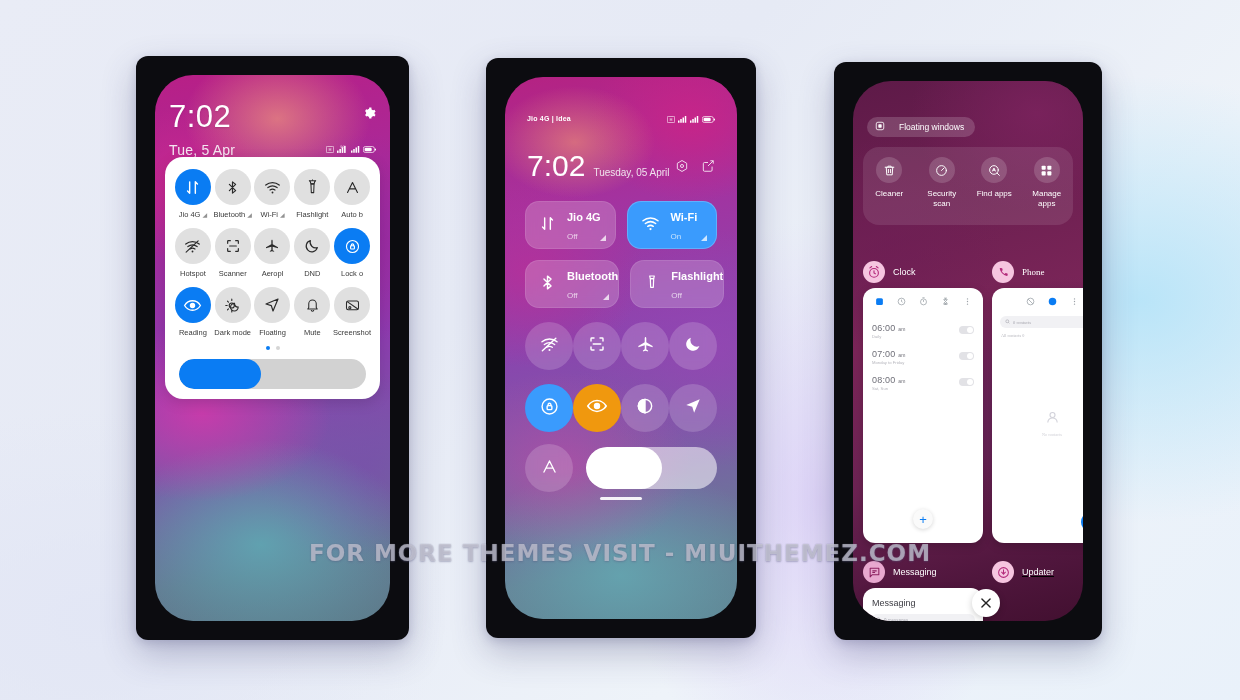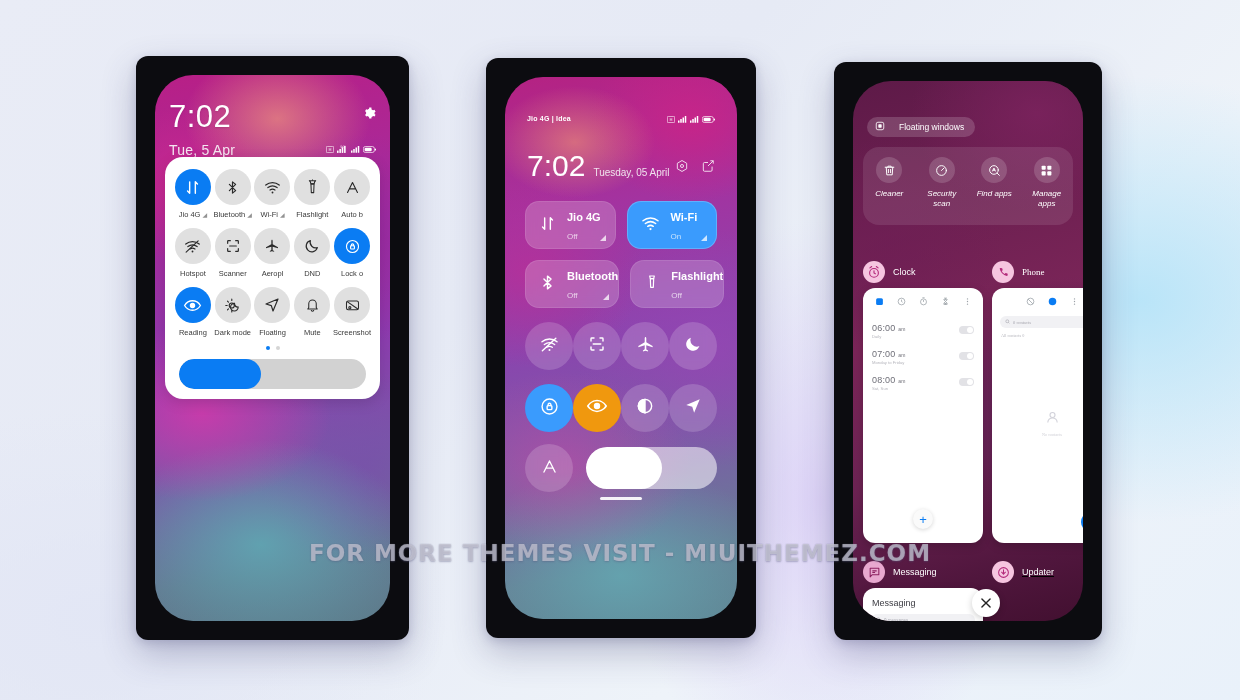--- a/index.html
+++ b/index.html
@@ -156,21 +156,21 @@
   
   .fw-chip {
     position: absolute; left: 14px; top: 36px; height: 20px;
     background: rgba(255,255,255,0.17); border-radius: 10px;
     display: flex; align-items: center; gap: 14px; padding: 0 11px 0 8px;
     font-size: 8.5px; color: #ffffff;
   }
   .shortcuts {
     position: absolute; left: 10px; right: 10px; top: 66px; height: 78px;
     background: rgba(255,255,255,0.10); border-radius: 16px;
-    display: flex; align-items: flex-start; justify-content: space-around; padding-top: 10px; font-style: italic;
+    display: flex; align-items: flex-start; justify-content: space-around; padding-top: 10px;
   }
   .sc { width: 58px; display: flex; flex-direction: column; align-items: center; }
   .sc-ic {
     width: 26px; height: 26px; border-radius: 50%; background: rgba(255,255,255,0.16);
     display: flex; align-items: center; justify-content: center; color: #fff;
   }
   .sc-lb { font-size: 8px; color: #fff; margin-top: 6px; text-align: center; line-height: 1.25; }
 
   .appcard { position: absolute; }
   .app-head { display: flex; align-items: center; gap: 8px; margin-bottom: 5px; }

